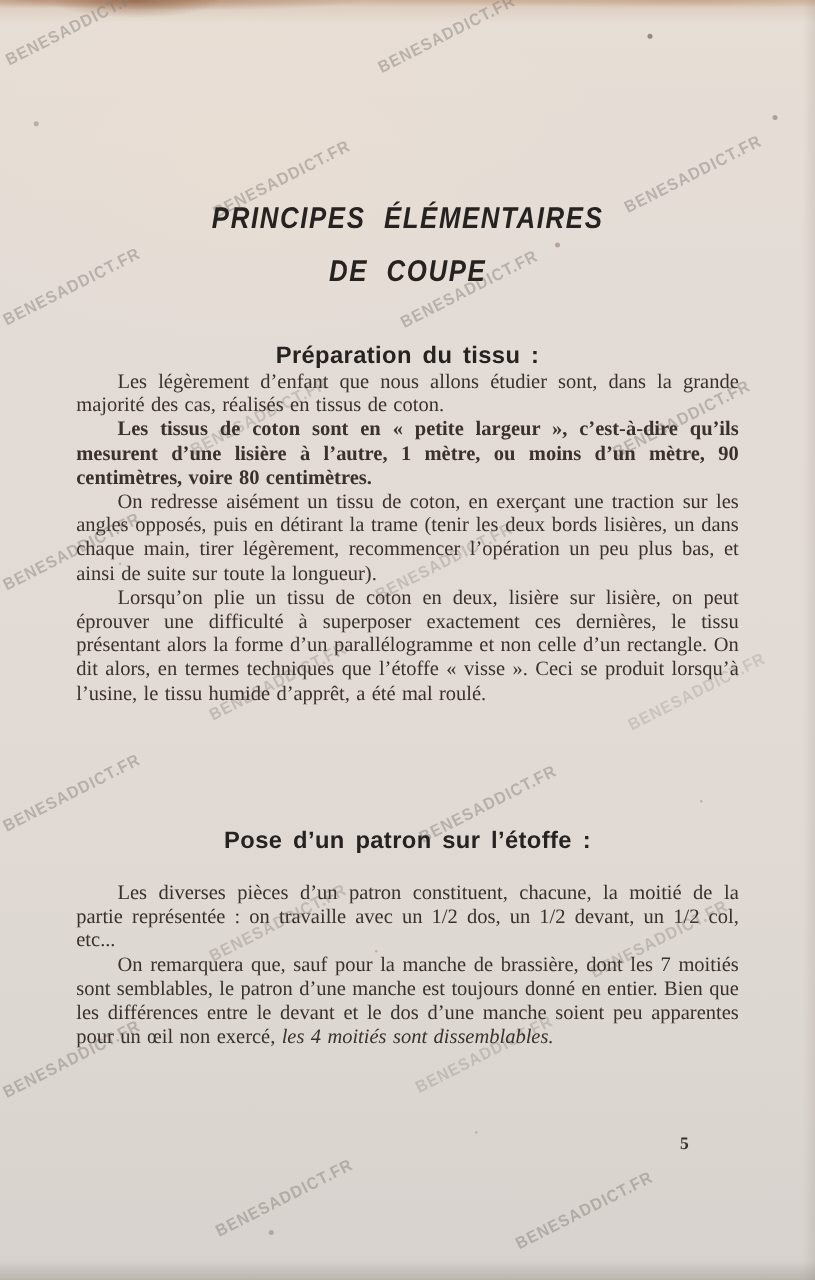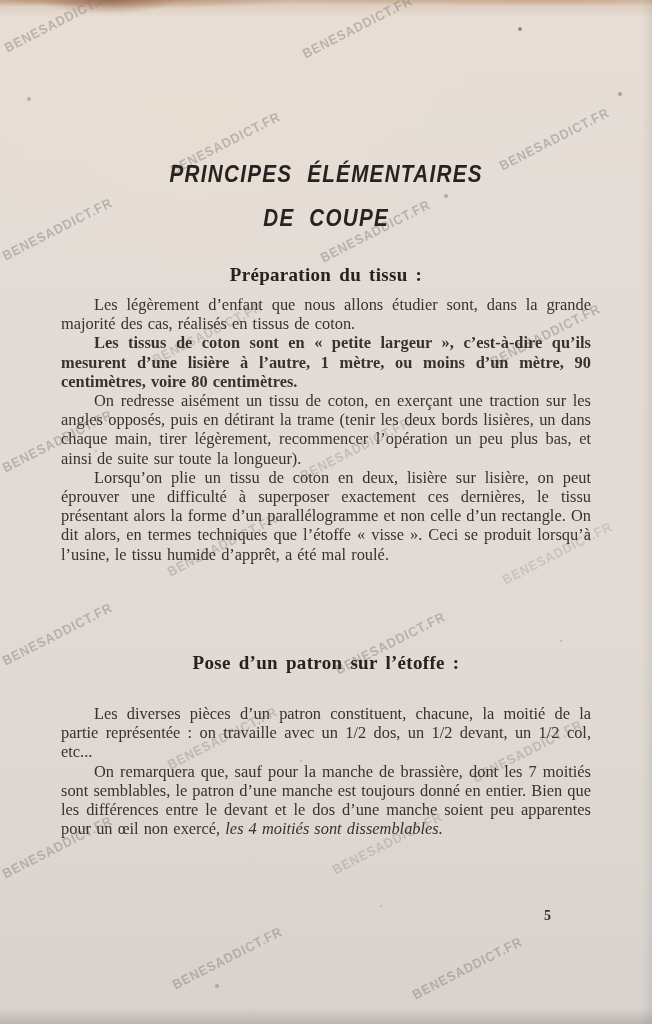--- a/index.html
+++ b/index.html
@@ -68,22 +68,22 @@
   .title-line{
     display:inline-block;
     font-family:"Liberation Sans",sans-serif;
     font-weight:700;font-style:italic;
     font-size:24px;letter-spacing:1.5px;word-spacing:9px;
     color:var(--heading-ink);
     transform:scaleX(.86);transform-origin:center;
   }
   .title-line2{margin-top:14px;}
   .heading{
-    position:absolute;left:0;right:0;margin:0;text-align:center;
-    font-family:Liberation Serif, serif;font-weight:700;
+    position:absolute;left:0;right:0;margin:10px;text-align:center;
+    font-family:Liberation Sans, sans-serif;font-weight:700;
     font-size:19px;letter-spacing:.3px;word-spacing:3px;
     color:var(--heading-ink);
   }
   .h-prep{top:264px;}
   .h-pose{top:652px;text-align:center;}
   .body{position:absolute;left:0;width:530px;font-size:16.4px;line-height:19.2px;word-spacing:1px;}
   .body1{top:295px;}
   .body2{top:704px;}
   .body p{margin:0;text-indent:33px;text-align:justify;}
   .body p.bold-para{font-weight:bold;}

